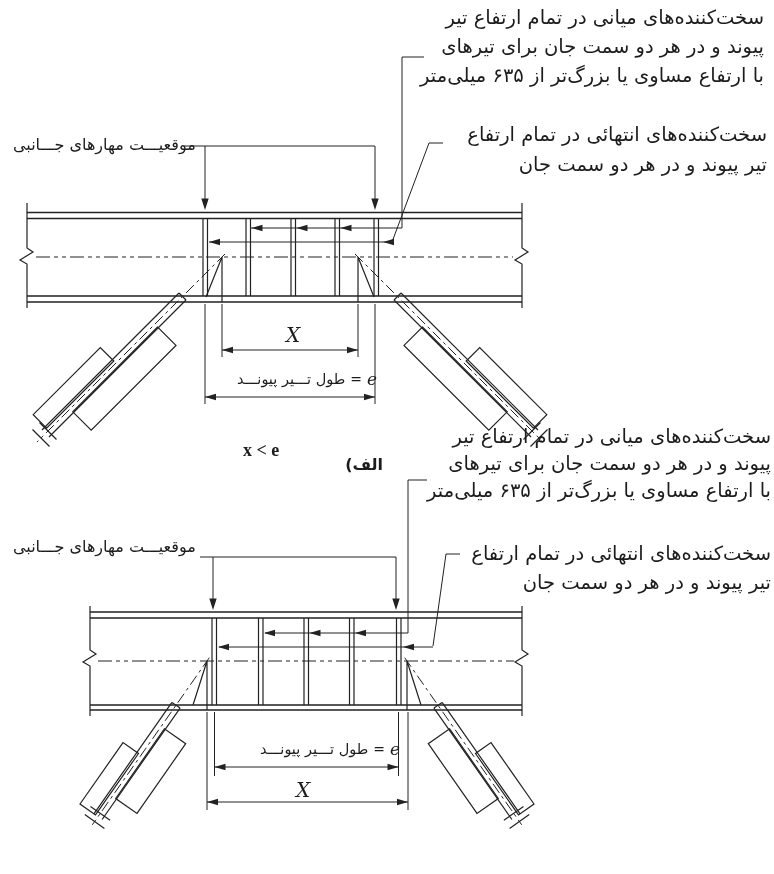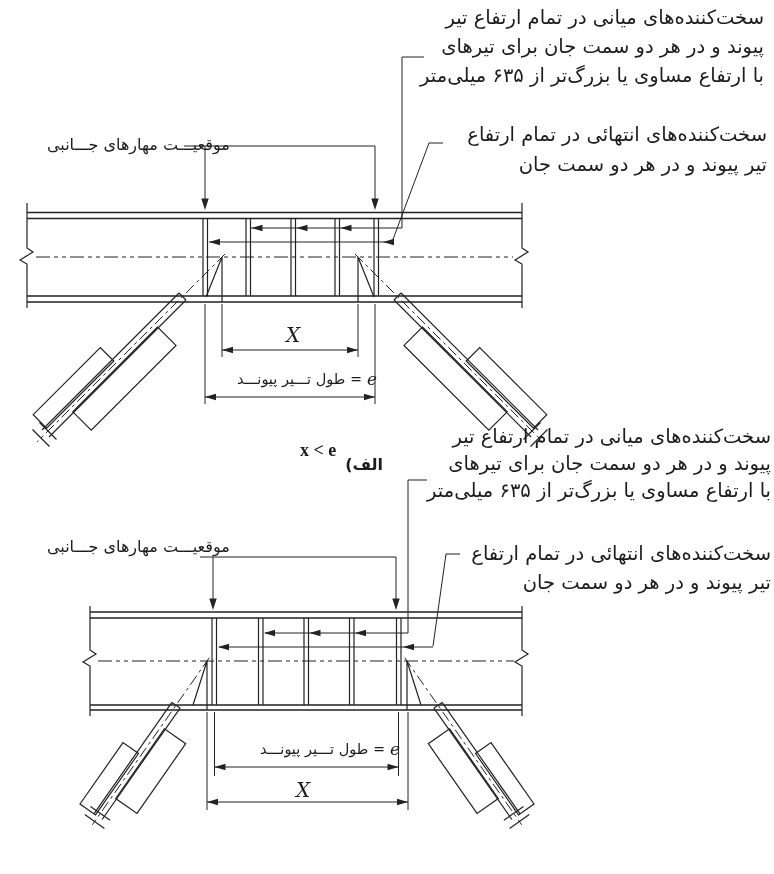--- a/index.html
+++ b/index.html
@@ -10,36 +10,36 @@
   .note{position:absolute;direction:rtl;}
   .note .ln{white-space:nowrap;}
   .note-big{font-size:19.5px;line-height:29px;}
   .note-mid-b{font-size:19.5px;line-height:27px;}
   .note-end-a{font-size:19.5px;line-height:30px;}
   .note-end-b{font-size:19.5px;line-height:29px;}
   #note-a-mid{top:3px;right:10px;}
   #note-a-end{top:120px;right:7px;}
   #note-b-mid{top:423px;right:3px;}
   #note-b-end{top:539px;right:3px;}
-  .sidelabel{position:absolute;direction:rtl;font-size:16px;white-space:nowrap;margin-left:34px;}
+  .sidelabel{position:absolute;direction:rtl;font-size:16px;white-space:nowrap;}
   #sidelabel-a{top:135px;left:13px;}
   #sidelabel-b{top:537px;left:13px;}
   .xlabel{position:absolute;width:30px;text-align:center;
           font-family:"DejaVu Serif",serif;font-style:italic;font-size:20px;}
   #xlabel-a{top:323px;left:278px;}
   #xlabel-b{top:778px;left:288px;}
   .elabel{position:absolute;display:flex;direction:ltr;align-items:center;
           justify-content:center;gap:5px;margin-left:24px;}
   #elabel-a{top:369px;left:207px;width:152px;}
   #elabel-b{top:739px;left:225px;width:162px;}
   .elabel .words{font-size:14.5px;direction:rtl;white-space:nowrap;}
   .elabel .eq{font-size:14px;}
   .elabel .esym{font-family:"DejaVu Serif",serif;font-style:italic;font-size:17px;}
   .caption{position:absolute;display:flex;direction:ltr;align-items:center;
-           justify-content:flex-end;gap:9px;}
+           justify-content:space-between;gap:9px;}
   #caption-a{top:427px;left:243px;width:140px;}
   #caption-b{top:842px;left:250px;width:140px;}
   .caption .math{font-family:"Liberation Serif",serif;font-weight:700;font-size:18px;}
   .caption .tag{font-weight:700;font-size:16px;margin-top:28px;}
 </style>
 </head>
 <body>
 
 <div class="stage">
 

